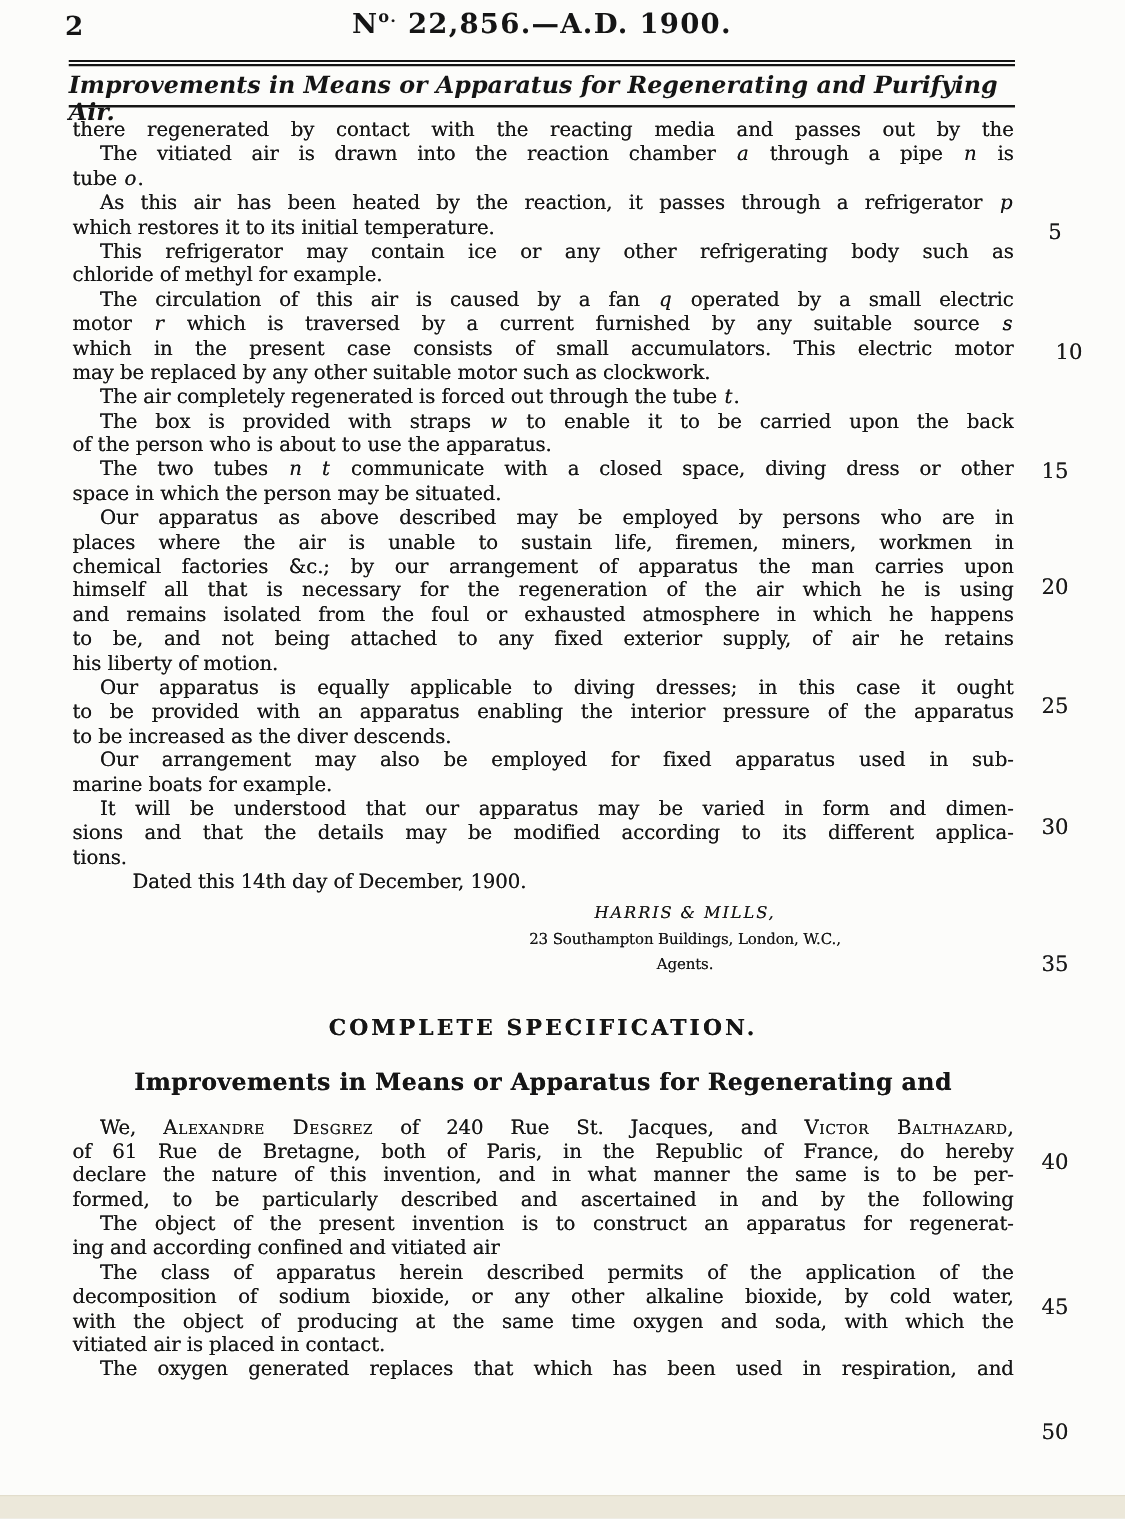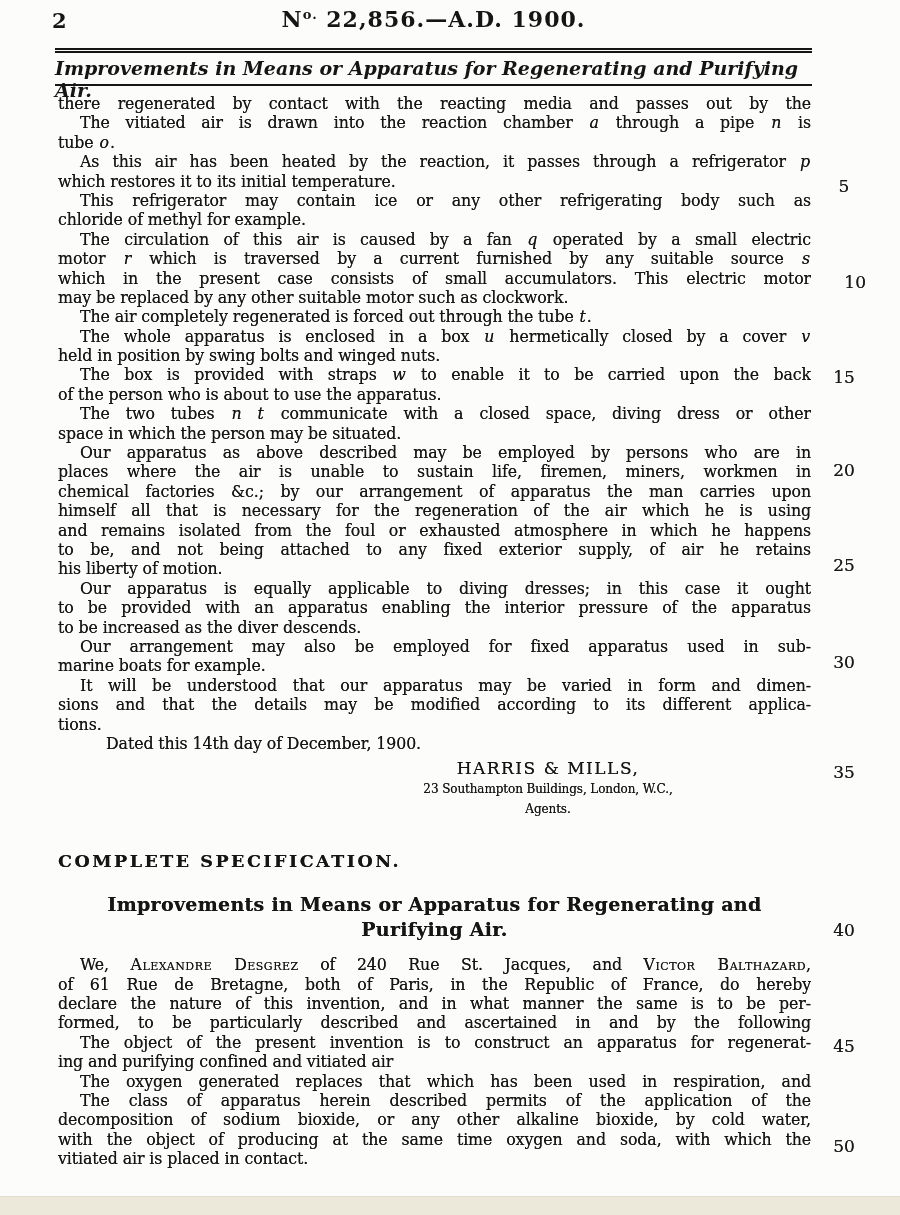--- a/index.html
+++ b/index.html
@@ -24,24 +24,24 @@
   .par{margin:0;}
   .line{height:19.4px;line-height:19.4px;overflow:hidden;
     text-align:justify;text-align-last:justify;-moz-text-align-last:justify;}
   .line.first{padding-left:22px;}
   .line.last{text-align-last:left;-moz-text-align-last:left;}
   .var{font-style:italic;padding:0 1px;}
   .sc{font-variant:small-caps;letter-spacing:.5px;}
   .dated{height:19.4px;line-height:19.4px;padding-left:48px;}
   
   .signature{margin:5px 0 0 255px;width:470px;text-align:center;}
-  .sig-name{font-size:17px;letter-spacing:1.5px;line-height:21px;}
+  .sig-name{font-size:13px;letter-spacing:1.5px;line-height:21px;font-style:italic;}
   .sig-line{font-size:12px;line-height:20px;}
   
-  .spec-heading{margin-top:30px;font-size:17.5px;font-weight:bold;
+  .spec-heading{margin-top:30px;text-align:center;font-size:17.5px;font-weight:bold;
     letter-spacing:2.5px;height:24px;line-height:24px;}
   .spec-title{margin-top:19px;text-align:center;font-weight:bold;font-size:19px;
     line-height:25px;letter-spacing:.3px;}
   .spec-pars{margin-top:13px;}
   
   .lnum{position:absolute;width:44px;left:822px;text-align:center;
     font-family:"DejaVu Serif", serif;font-size:17px;color:#191919;
     text-shadow:0 0 .4px rgba(10,10,10,.7);}
   
   .bottom-strip{position:absolute;left:0;top:1196px;width:900px;height:19px;
@@ -81,24 +81,20 @@
         <div class="par">
           <div class="line first"><span>The circulation of this air is caused by a fan </span><span class="var">q</span><span> operated by a small electric</span></div>
           <div class="line"><span>motor </span><span class="var">r</span><span> which is traversed by a current furnished by any suitable source </span><span class="var">s</span></div>
           <div class="line"><span>which in the present case consists of small accumulators.  This electric motor</span></div>
           <div class="line last"><span>may be replaced by any other suitable motor such as clockwork.</span></div>
         </div>
         <div class="par">
           <div class="line first last"><span>The air completely regenerated is forced out through the tube </span><span class="var">t</span><span>.</span></div>
         </div>
         <div class="par">
-          <div class="line first"><span>The whole apparatus is enclosed in a box </span><span class="var">u</span><span> hermetically closed by a cover </span><span class="var">v</span></div>
-          <div class="line last"><span>held in position by swing bolts and winged nuts.</span></div>
-        </div>
-        <div class="par">
           <div class="line first"><span>The box is provided with straps </span><span class="var">w</span><span> to enable it to be carried upon the back</span></div>
           <div class="line last"><span>of the person who is about to use the apparatus.</span></div>
         </div>
         <div class="par">
           <div class="line first"><span>The two tubes </span><span class="var">n t</span><span> communicate with a closed space, diving dress or other</span></div>
           <div class="line last"><span>space in which the person may be situated.</span></div>
         </div>
         <div class="par">
           <div class="line first"><span>Our apparatus as above described may be employed by persons who are in</span></div>
           <div class="line"><span>places where the air is unable to sustain life, firemen, miners, workmen in</span></div>
@@ -129,42 +125,41 @@
     <div class="signature">
       <div class="sig-name">HARRIS &amp; MILLS,</div>
       <div class="sig-line">23 Southampton Buildings, London, W.C.,</div>
       <div class="sig-line">Agents.</div>
     </div>
 
     <div class="spec-heading">COMPLETE  SPECIFICATION.</div>
 
     <div class="spec-title">
       <div>Improvements in Means or Apparatus for Regenerating and</div>
-      <div>Purifying Air.</div>
     </div>
 
     <div id="spec-pars" class="spec-pars">
         <div class="par">
           <div class="line first"><span>We, </span><span class="sc">Alexandre Desgrez</span><span> of 240 Rue St. Jacques, and </span><span class="sc">Victor Balthazard</span><span>,</span></div>
           <div class="line"><span>of 61 Rue de Bretagne, both of Paris, in the Republic of France, do hereby</span></div>
           <div class="line"><span>declare the nature of this invention, and in what manner the same is to be per-</span></div>
           <div class="line"><span>formed, to be particularly described and ascertained in and by the following</span></div>
         </div>
         <div class="par">
           <div class="line first"><span>The object of the present invention is to construct an apparatus for regenerat-</span></div>
-          <div class="line last"><span>ing and purifying confined and vitiated air</span></div>
-        </div>
-        <div class="par">
-          <div class="line first"><span>The oxygen generated replaces that which has been used in respiration, and</span></div>
+          <div class="line last"><span>ing and according confined and vitiated air</span></div>
         </div>
         <div class="par">
           <div class="line first"><span>The class of apparatus herein described permits of the application of the</span></div>
           <div class="line"><span>decomposition of sodium bioxide, or any other alkaline bioxide, by cold water,</span></div>
           <div class="line"><span>with the object of producing at the same time  oxygen and soda, with which the</span></div>
           <div class="line last"><span>vitiated air is placed in contact.</span></div>
+        </div>
+        <div class="par">
+          <div class="line first"><span>The oxygen generated replaces that which has been used in respiration, and</span></div>
         </div>
       </div>
 
   </div>
 
   <div id="linenums">
       <div class="lnum" style="top: 176px;">5</div>
       <div class="lnum" style="top: 272px; text-align: right;">10</div>
       <div class="lnum" style="top: 367px;">15</div>
       <div class="lnum" style="top: 460px;">20</div>

